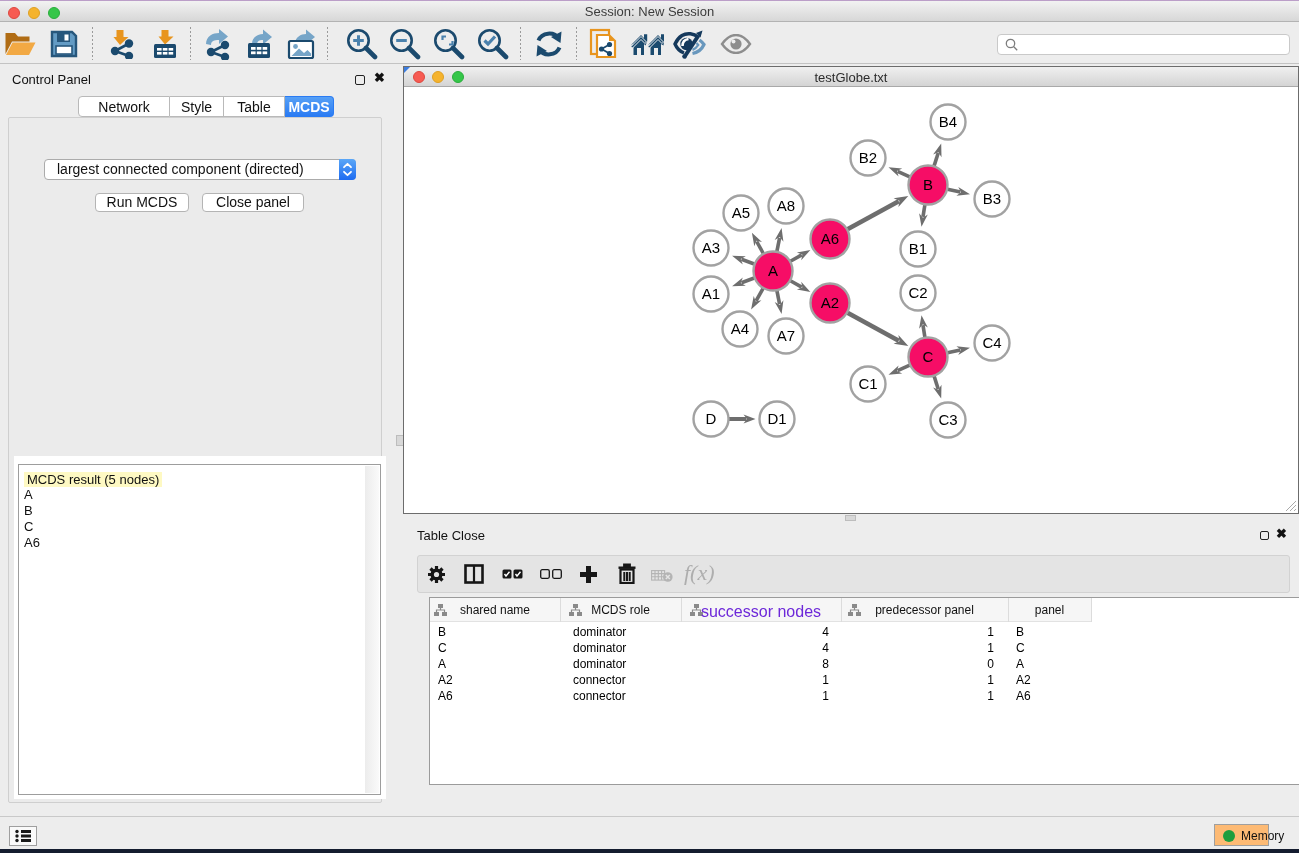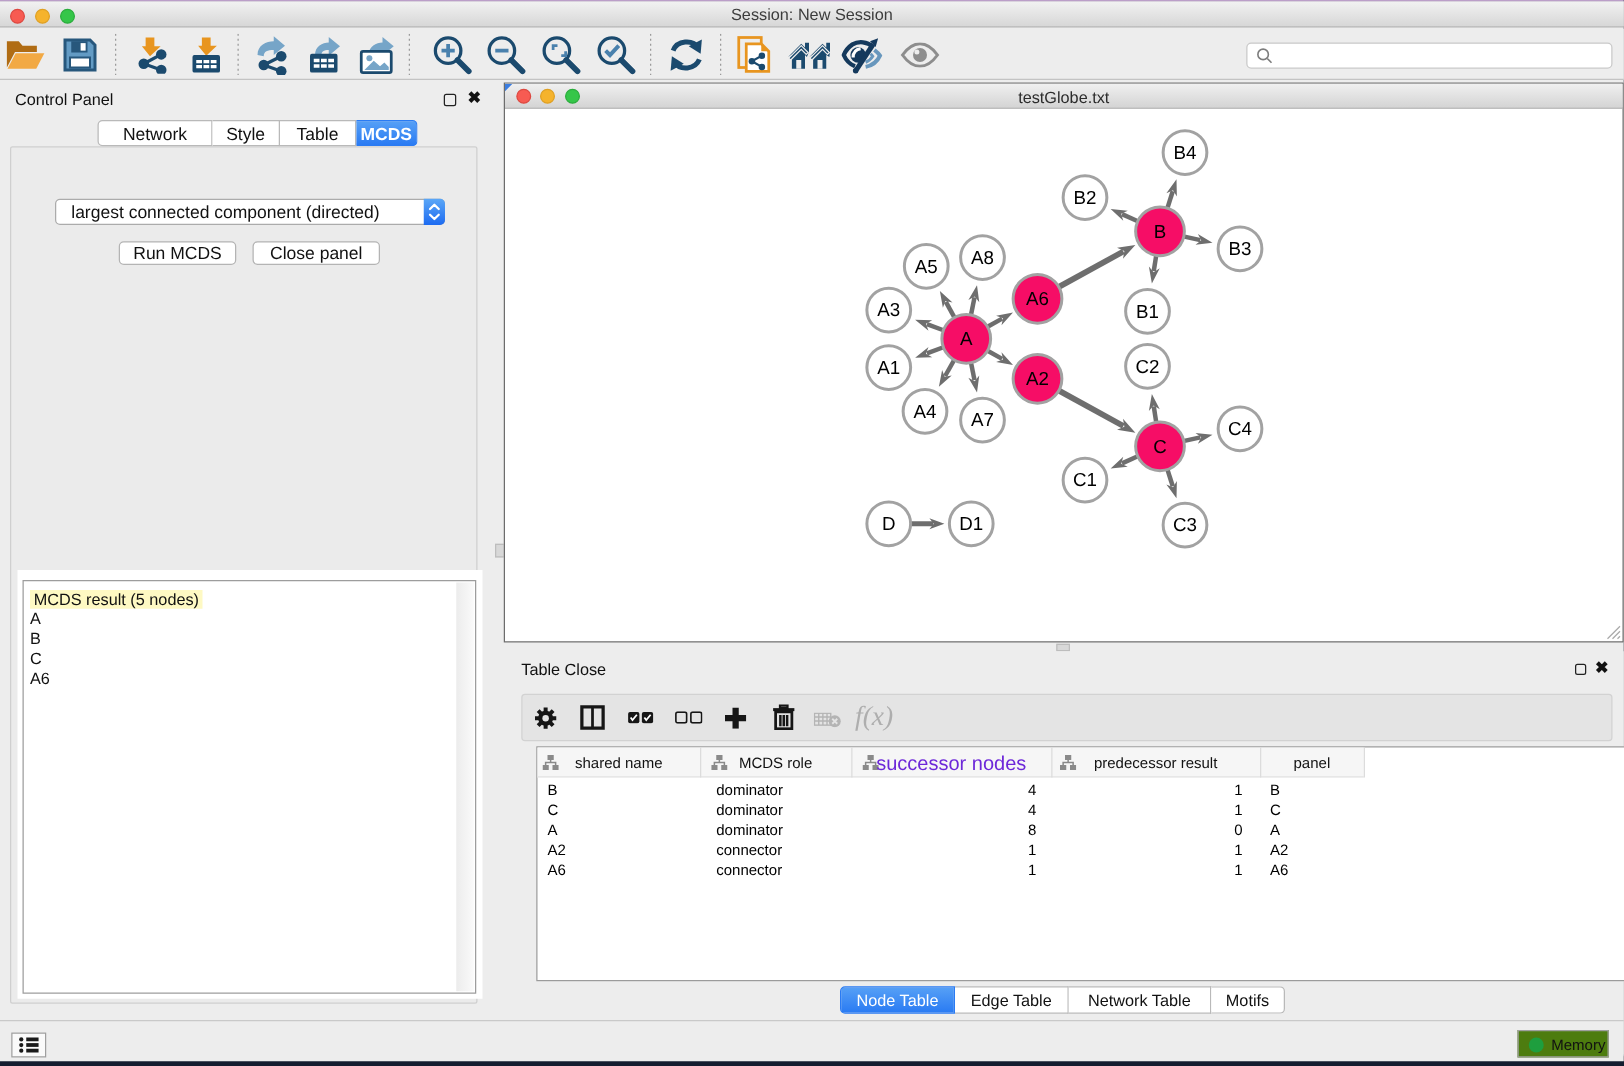--- a/index.html
+++ b/index.html
@@ -70,21 +70,21 @@
 .trow { position:absolute; font-size:12px; color:#000; }
 
 .btabs { position:absolute; left:672px; top:788px; height:22px; display:flex; font-size:13px; }
 .btab { background:#fff; border:1px solid #b9b9b9; border-left:none; color:#111; display:flex; align-items:center; justify-content:center; }
 .btab:first-child { border-left:1px solid #b9b9b9; border-radius:4px 0 0 4px; }
 .btab:last-child { border-radius:0 4px 4px 0; }
 .btab.sel { background:linear-gradient(#56a0f6,#2a7bf3); border-color:#2a7bf3; color:#fff; }
 
 .statusbar { position:absolute; left:0; top:815px; width:1299px; height:33px; background:#ededed; border-top:1px solid #c9c9c9; }
 .sb-listbtn { position:absolute; left:9px; top:9px; width:28px; height:20px; background:#fafafa; border:1px solid #9f9f9f; display:flex; align-items:center; justify-content:center; }
-.sb-mem { position:absolute; left:1214px; top:7px; width:73px; height:22px; background:#4d7c0f; border:1px solid #9f9f9f; font-size:12px; color:#111; }
+.sb-mem { position:absolute; left:1214px; top:7px; width:55px; height:22px; background:#fdba74; border:1px solid #9f9f9f; font-size:12px; color:#111; }
 .sb-mem .dot { position:absolute; left:8px; top:5px; width:12px; height:12px; border-radius:50%; background:#1e9e3e; }
 .sb-mem .txt { position:absolute; left:26px; top:4px; }
 .searchbox { position:absolute; left:997px; top:33px; width:293px; height:21px; background:#fff; border:1px solid #c9c9c9; border-radius:4px; }
 </style>
 </head>
 <body>
 <div class="screen">
 <div class="window">
   <div class="titlebar">
     <div class="tl r"></div>
@@ -479,36 +479,30 @@
       <div style="position:absolute; left:251px; top:5px; width:160px; text-align:center; font-size:16px; color:#6d28d9;">successor nodes</div>
       <div style="position:absolute; left:411px; top:0; width:1px; height:24px; background:#dcdcdc;"></div>
       <svg class="hico" style="position:absolute; left:418px; top:6px;" width="13" height="12" viewBox="0 0 13 12">
             <g fill="#8a8a8a">
               <rect x="4" y="0" width="5" height="4"></rect>
               <rect x="0" y="8" width="5" height="4"></rect>
               <rect x="8" y="8" width="5" height="4"></rect>
               <path d="M6.5 4 V6 M2.5 8 V6 H10.5 V8" stroke="#8a8a8a" fill="none" stroke-width="1.2"></path>
             </g>
           </svg>
-      <div style="position:absolute; left:411px; top:5px; width:167px; text-align:center; font-size:12px; color:#111;">predecessor result</div>
+      <div style="position:absolute; left:411px; top:5px; width:167px; text-align:center; font-size:12px; color:#111;">predecessor panel</div>
       <div style="position:absolute; left:578px; top:0; width:1px; height:24px; background:#dcdcdc;"></div>
       <div style="position:absolute; left:578px; top:5px; width:83px; text-align:center; font-size:12px; color:#111;">panel</div>
       <div style="position:absolute; left:661px; top:0; width:1px; height:24px; background:#dcdcdc;"></div>
       <div class="trow" style="left:8px; top:26px; line-height:16px;">B<br>C<br>A<br>A2<br>A6</div>
       <div class="trow" style="left:143px; top:26px; line-height:16px;">dominator<br>dominator<br>dominator<br>connector<br>connector</div>
       <div class="trow" style="left:250px; top:26px; width:149px; text-align:right; line-height:16px;">4<br>4<br>8<br>1<br>1</div>
       <div class="trow" style="left:415px; top:26px; width:149px; text-align:right; line-height:16px;">1<br>1<br>0<br>1<br>1</div>
       <div class="trow" style="left:586px; top:26px; line-height:16px;">B<br>C<br>A<br>A2<br>A6</div>
     </div>
-  </div>
-  <div class="btabs">
-    <div class="btab sel" style="width:92px;">Node Table</div>
-    <div class="btab" style="width:91px;">Edge Table</div>
-    <div class="btab" style="width:114px;">Network Table</div>
-    <div class="btab" style="width:59px;">Motifs</div>
   </div>
   <div class="statusbar">
     <div class="sb-listbtn">
       <svg width="16" height="14" viewBox="0 0 16 14">
         <circle cx="2" cy="2.5" r="1.7" fill="#1a1a1a"></circle>
             <rect x="6" y="1" width="10" height="3" fill="#1a1a1a"></rect>
         <circle cx="2" cy="7" r="1.7" fill="#1a1a1a"></circle>
             <rect x="6" y="5.5" width="10" height="3" fill="#1a1a1a"></rect>
         <circle cx="2" cy="11.5" r="1.7" fill="#1a1a1a"></circle>
             <rect x="6" y="10" width="10" height="3" fill="#1a1a1a"></rect>

